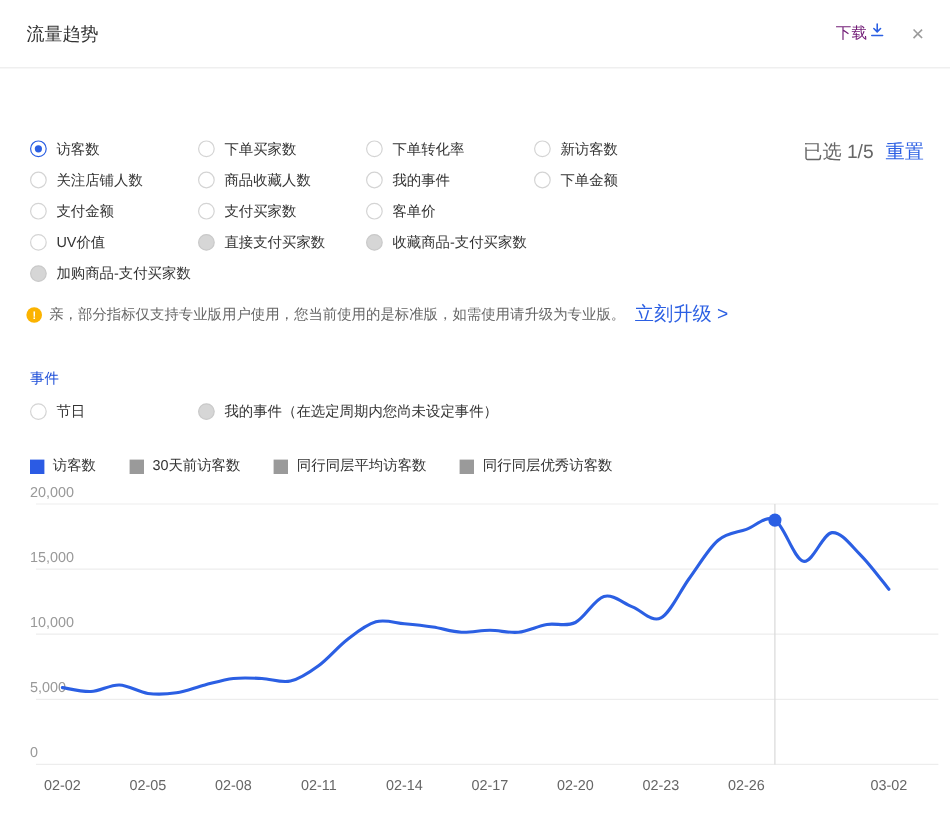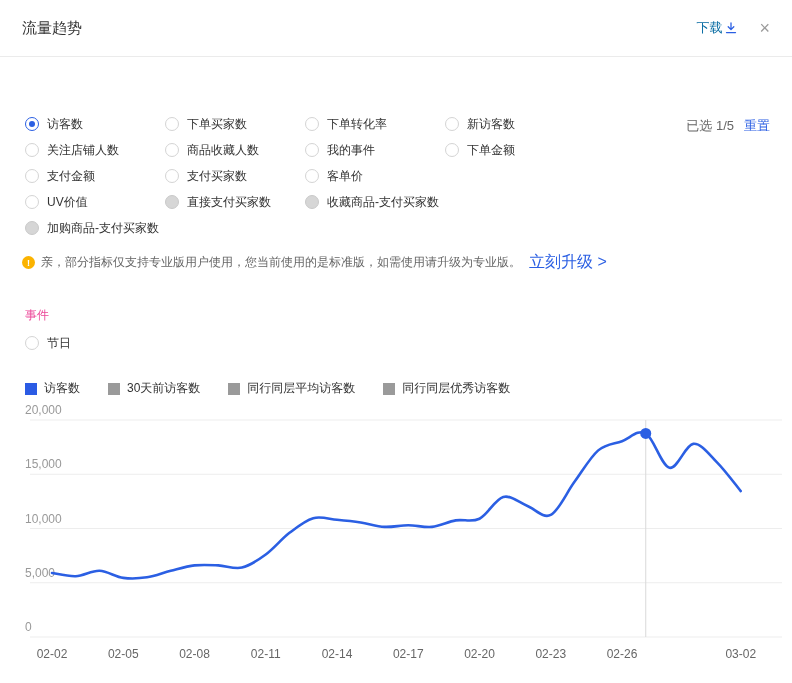--- a/index.html
+++ b/index.html
@@ -5,47 +5,47 @@
   * { margin:0; padding:0; box-sizing:border-box; }
   html,body { width:792px; height:683px; background:#fff; overflow:hidden;
     font-family:"Liberation Sans","DejaVu Sans",sans-serif; }
   .stage { position:relative; width:792px; height:683px; background:#fff; }
 
   
   .hdr { position:absolute; top:0; left:0; right:0; height:57px;
     border-bottom:1px solid #ebebeb; display:flex; align-items:center; padding:0 22px; }
   .hdr-title { font-size:15px; color:#333; font-weight:500; }
   .hdr-right { margin-left:auto; display:flex; align-items:center; gap:22px; }
-  .dl-link { display:flex; align-items:center; gap:3px; color:#0369a1; font-size:13px; cursor:pointer; }
+  .dl-link { display:flex; align-items:flex-start; gap:3px; color:#701a75; font-size:13px; cursor:pointer; }
   .close-x { color:#9b9b9b; font-size:18px; line-height:1; cursor:pointer; }
 
   
   .opt { display:flex; align-items:center; gap:8px; cursor:pointer; }
   .radio { width:14px; height:14px; border-radius:50%; background:#fff;
     border:1px solid #d4d4d4; position:relative; flex:0 0 14px; }
   .radio.selected { border-color:#2b5fe3; }
   .radio.selected::after { content:""; position:absolute; inset:3px; border-radius:50%; background:#2b5fe3; }
   .radio.disabled { background:#d6d6d6; border-color:#c9c9c9; }
   .opt-label { font-size:12px; color:#333; white-space:nowrap; }
 
   .metrics { position:absolute; top:111px; left:25px; }
   .mrow { display:grid; grid-template-columns:140px 140px 140px auto; height:26px; align-items:center; }
-  .sel-info { position:absolute; top:117px; right:22px; font-size:13px; color:#666;
+  .sel-info { position:absolute; top:117px; right:22px; font-size:16px; color:#666;
     display:flex; gap:10px; align-items:flex-end; }
   .reset-link { color:#2b5fe3; cursor:pointer; }
 
   
   .notice { position:absolute; top:252px; left:22px; display:flex; align-items:center; gap:6px; }
   .notice-ic { width:13px; height:13px; border-radius:50%; background:#fbb300; color:#fff;
     font-size:9px; font-weight:bold; display:flex; align-items:center; justify-content:center; flex:0 0 13px; }
   .notice-txt { font-size:12px; color:#666;text-align:right; }
   .notice-link { font-size:16px; color:#2b5fe3; cursor:pointer; margin-left:2px; }
 
   
-  .evt-label { position:absolute; top:307px; left:25px; font-size:12px; color:#ec4899; }
+  .evt-label { position:absolute; top:307px; left:25px; font-size:12px; color:#1d4ed8; }
   .evt-row { position:absolute; top:330px; left:25px; display:grid;
     grid-template-columns:140px 140px auto; height:26px; align-items:center; }
 
   
   .legend { position:absolute; top:380px; left:25px; display:flex; align-items:center; gap:28px; }
   .lg-item { display:flex; align-items:center; gap:7px; cursor:pointer; }
   .lg-sq { width:12px; height:12px; }
   .lg-txt { font-size:12px; color:#333; }
 
   
@@ -154,20 +154,24 @@
     <span class="notice-ic">!</span>
     <span class="notice-txt">亲，部分指标仅支持专业版用户使用，您当前使用的是标准版，如需使用请升级为专业版。</span>
     <span class="notice-link">立刻升级 &gt;</span>
   </div>
 
   <div class="evt-label">事件</div>
   <div class="evt-row" id="events">
       <div class="opt">
         <span class="radio normal"></span>
         <span class="opt-label">节日</span>
+      </div>
+      <div class="opt">
+        <span class="radio disabled"></span>
+        <span class="opt-label">我的事件（在选定周期内您尚未设定事件）</span>
       </div>
     </div>
 
   <div class="legend" id="legend">
       <div class="lg-item">
         <span class="lg-sq" style="background: rgb(43, 91, 228);"></span>
         <span class="lg-txt">访客数</span>
       </div>
       <div class="lg-item">
         <span class="lg-sq" style="background: rgb(154, 154, 154);"></span>

